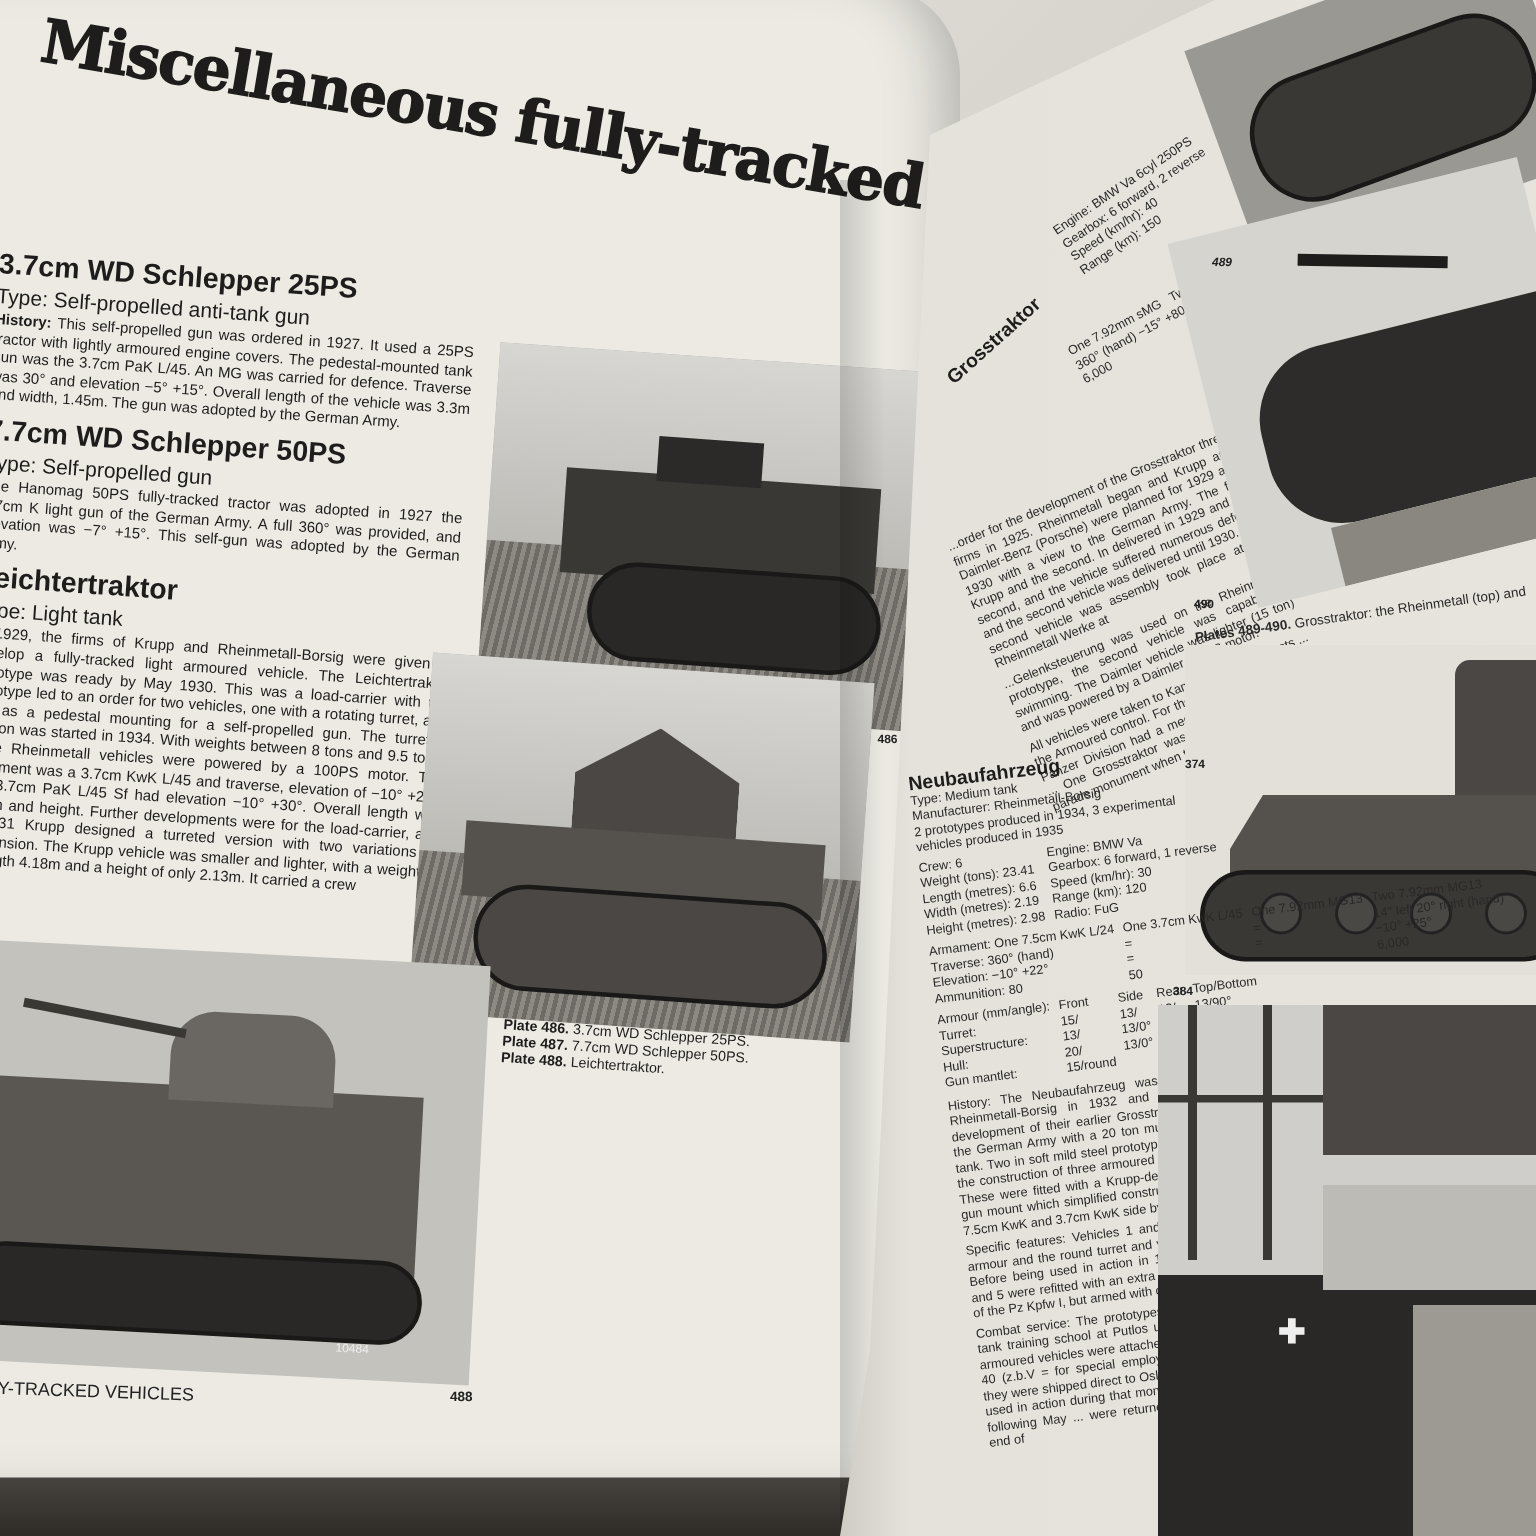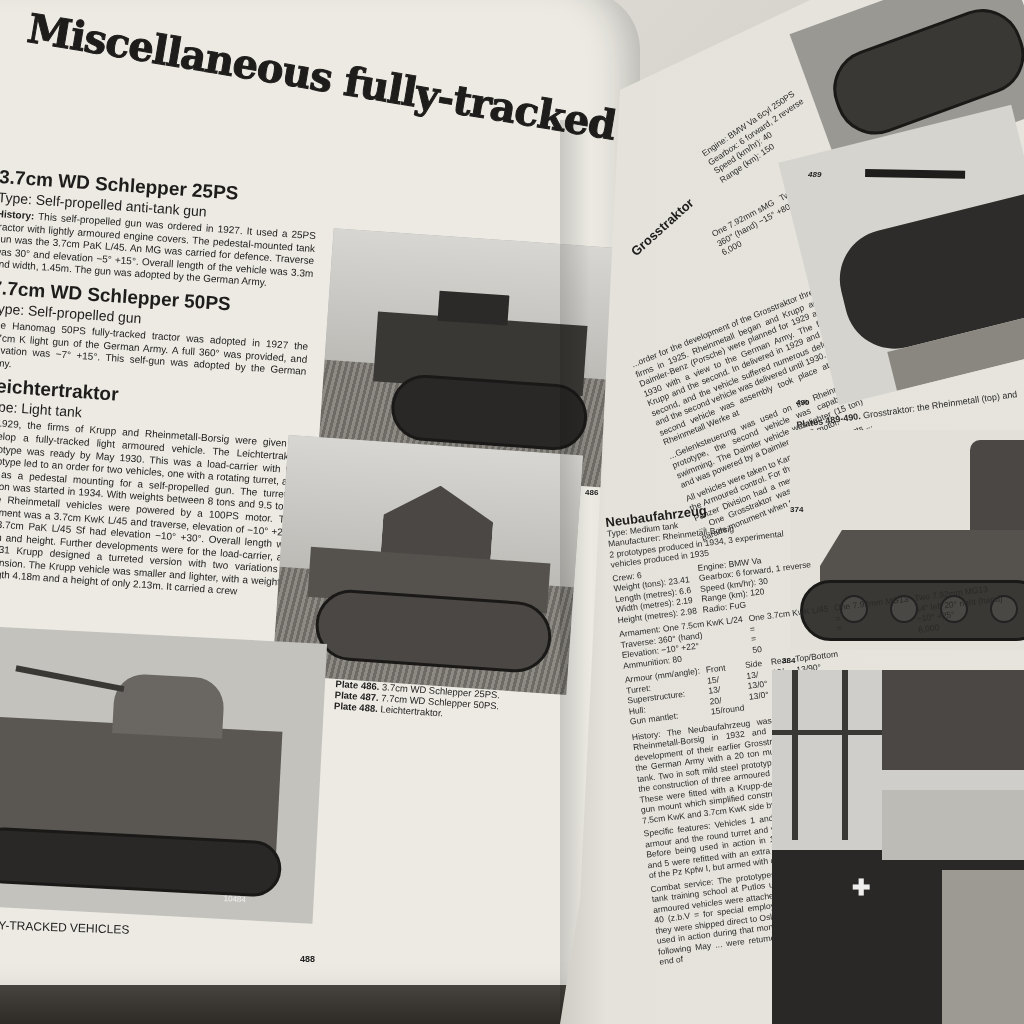--- a/index.html
+++ b/index.html
@@ -27,21 +27,21 @@
   .photo .sky{position:absolute;left:0;right:0;top:0;height:55%;background:linear-gradient(180deg,#d8d6d2,#bdbbb6);}
   .photo .ground{position:absolute;left:0;right:0;bottom:0;height:45%;background:repeating-linear-gradient(100deg,#8d8a84 0 3px,#6e6b66 3px 6px);}
   .tank-body{position:absolute;background:#3a3835;}
   .track{position:absolute;background:#2a2826;border-radius:40px;border:3px solid #1a1918;}
   .wheel{position:absolute;border-radius:50%;background:#4a4845;border:2px solid #222;}
 
   .caption{position:absolute;font-size:9.5px;line-height:11px;color:#1e1d1c;transform:rotate(4deg);transform-origin:0 0;}
   .caption b{font-weight:700;}
   .plate-num{position:absolute;font-size:8px;font-weight:700;color:#222;}
   .running-head{position:absolute;left:0;top:925px;font-size:12px;color:#222;transform:rotate(2deg);white-space:nowrap;}
-  .page-num{position:absolute;font-size:9px;font-weight:700;color:#222;margin-top:28px;}
+  .page-num{position:absolute;font-size:9px;font-weight:700;color:#222;}
 
   
   .rtext{position:absolute;color:#2a2928;font-size:8.5px;line-height:10.5px;}
   .spec-table{border-collapse:collapse;font-size:8.5px;color:#2a2928;}
   .spec-table td{padding:0 6px 0 0;vertical-align:top;white-space:nowrap;}
   .rh2{font-weight:700;font-size:13px;color:#1e1d1c;}
 </style>
 </head>
 <body>
 

